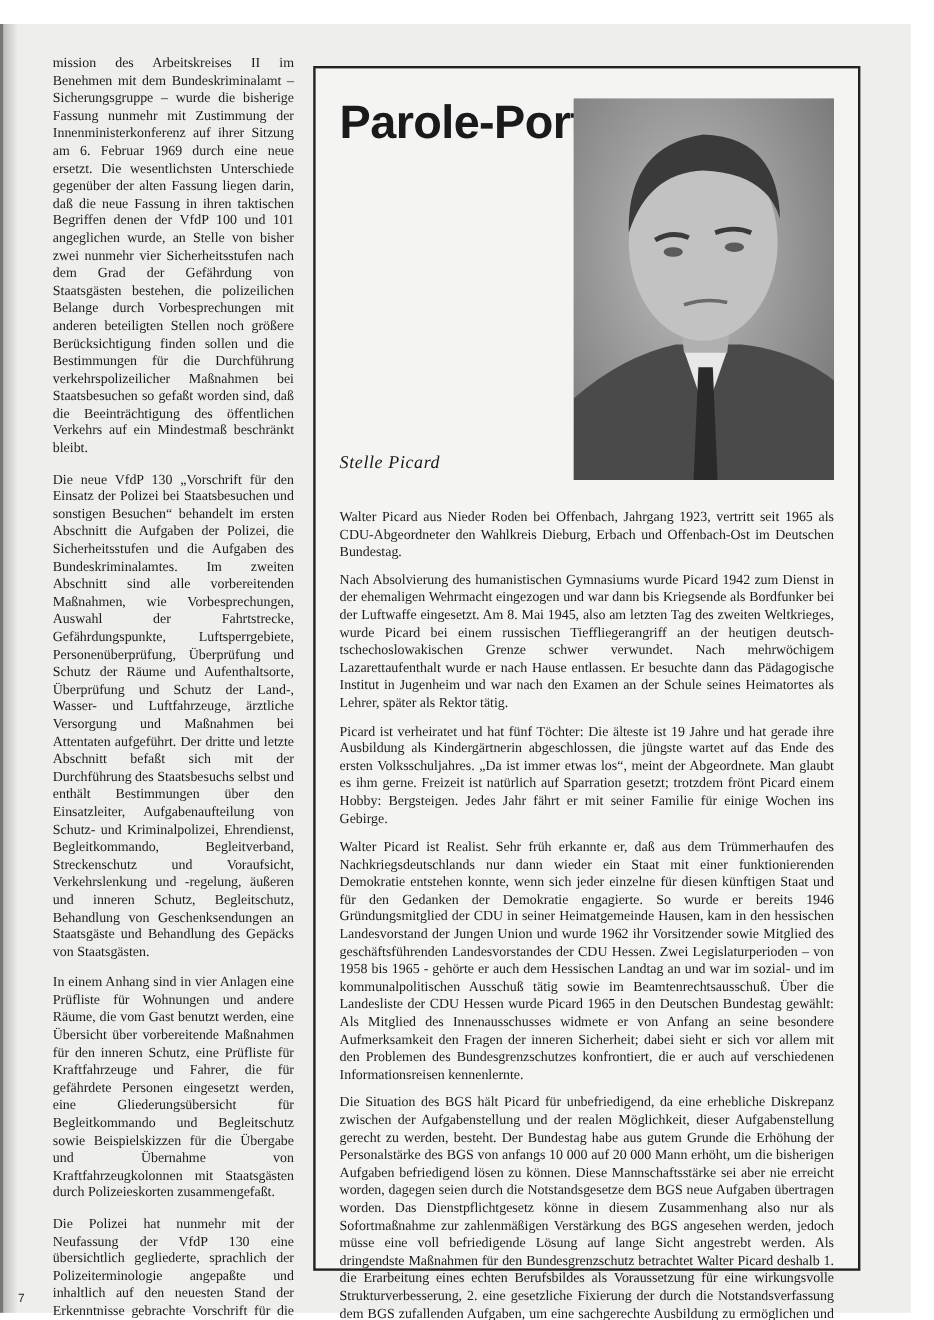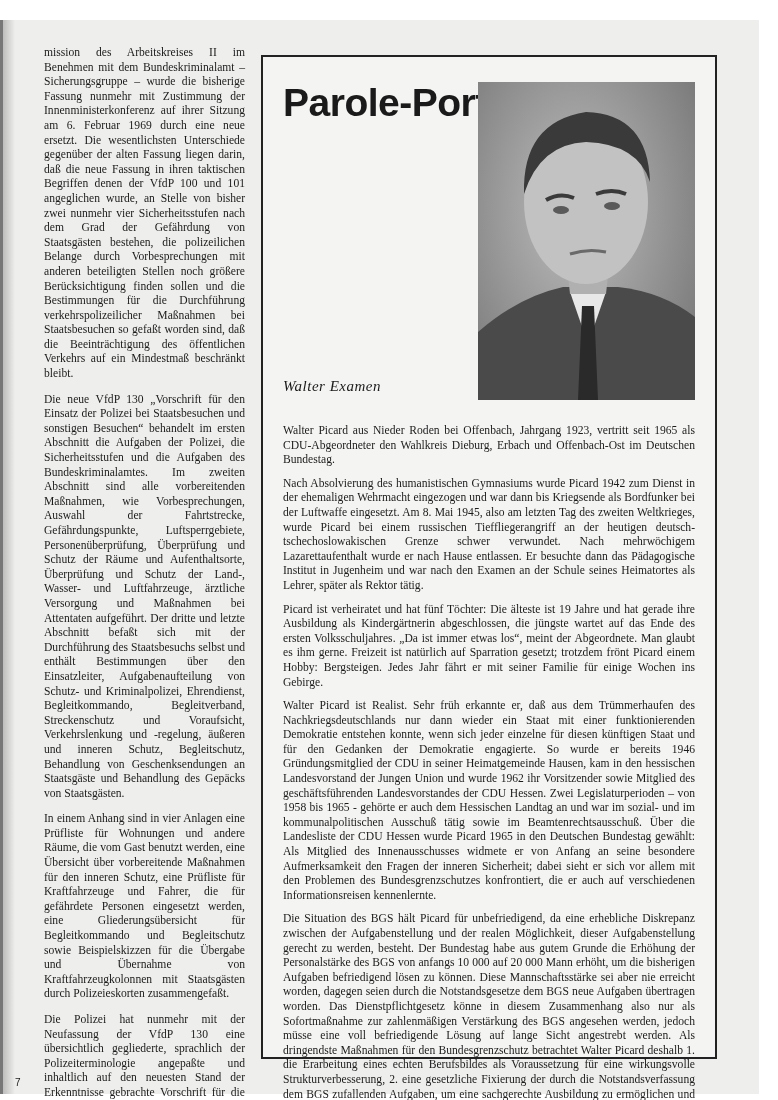--- a/index.html
+++ b/index.html
@@ -89,21 +89,21 @@
 
       <path d="M68 118 Q82 110 96 116" stroke="#3a3a3a" stroke-width="4" fill="none"></path>
       <path d="M118 112 Q134 106 148 112" stroke="#3a3a3a" stroke-width="4" fill="none"></path>
       <ellipse cx="83" cy="128" rx="8" ry="4" fill="#5a5a5a"></ellipse>
       <ellipse cx="134" cy="124" rx="8" ry="4" fill="#5a5a5a"></ellipse>
 
       <path d="M92 172 Q110 166 128 170" stroke="#6a6a6a" stroke-width="3" fill="none"></path>
     </svg>
   </div>
 
-  <div class="caption">Walter Examen</div>
+  <div class="caption">Stelle Picard</div>
 
   <div class="box-body">
     <p>Walter Picard aus Nieder Roden bei Offenbach, Jahrgang 1923, vertritt seit 1965 als CDU-Abgeordneter den Wahlkreis Dieburg, Erbach und Offenbach-Ost im Deutschen Bundestag.</p>
     <p>Nach Absolvierung des humanistischen Gymnasiums wurde Picard 1942 zum Dienst in der ehemaligen Wehrmacht eingezogen und war dann bis Kriegsende als Bordfunker bei der Luftwaffe eingesetzt. Am 8. Mai 1945, also am letzten Tag des zweiten Weltkrieges, wurde Picard bei einem russischen Tieffliegerangriff an der heutigen deutsch-tschechoslowakischen Grenze schwer verwundet. Nach mehrwöchigem Lazarettaufenthalt wurde er nach Hause entlassen. Er besuchte dann das Pädagogische Institut in Jugenheim und war nach den Examen an der Schule seines Heimatortes als Lehrer, später als Rektor tätig.</p>
     <p>Picard ist verheiratet und hat fünf Töchter: Die älteste ist 19 Jahre und hat gerade ihre Ausbildung als Kindergärtnerin abgeschlossen, die jüngste wartet auf das Ende des ersten Volksschuljahres. „Da ist immer etwas los“, meint der Abgeordnete. Man glaubt es ihm gerne. Freizeit ist natürlich auf Sparration gesetzt; trotzdem frönt Picard einem Hobby: Bergsteigen. Jedes Jahr fährt er mit seiner Familie für einige Wochen ins Gebirge.</p>
     <p>Walter Picard ist Realist. Sehr früh erkannte er, daß aus dem Trümmerhaufen des Nachkriegsdeutschlands nur dann wieder ein Staat mit einer funktionierenden Demokratie entstehen konnte, wenn sich jeder einzelne für diesen künftigen Staat und für den Gedanken der Demokratie engagierte. So wurde er bereits 1946 Gründungsmitglied der CDU in seiner Heimatgemeinde Hausen, kam in den hessischen Landesvorstand der Jungen Union und wurde 1962 ihr Vorsitzender sowie Mitglied des geschäftsführenden Landesvorstandes der CDU Hessen. Zwei Legislaturperioden – von 1958 bis 1965 - gehörte er auch dem Hessischen Landtag an und war im sozial- und im kommunalpolitischen Ausschuß tätig sowie im Beamtenrechtsausschuß. Über die Landesliste der CDU Hessen wurde Picard 1965 in den Deutschen Bundestag gewählt: Als Mitglied des Innenausschusses widmete er von Anfang an seine besondere Aufmerksamkeit den Fragen der inneren Sicherheit; dabei sieht er sich vor allem mit den Problemen des Bundesgrenzschutzes konfrontiert, die er auch auf verschiedenen Informationsreisen kennenlernte.</p>
     <p>Die Situation des BGS hält Picard für unbefriedigend, da eine erhebliche Diskrepanz zwischen der Aufgabenstellung und der realen Möglichkeit, dieser Aufgabenstellung gerecht zu werden, besteht. Der Bundestag habe aus gutem Grunde die Erhöhung der Personalstärke des BGS von anfangs 10 000 auf 20 000 Mann erhöht, um die bisherigen Aufgaben befriedigend lösen zu können. Diese Mannschaftsstärke sei aber nie erreicht worden, dagegen seien durch die Notstandsgesetze dem BGS neue Aufgaben übertragen worden. Das Dienstpflichtgesetz könne in diesem Zusammenhang also nur als Sofortmaßnahme zur zahlenmäßigen Verstärkung des BGS angesehen werden, jedoch müsse eine voll befriedigende Lösung auf lange Sicht angestrebt werden. Als dringendste Maßnahmen für den Bundesgrenzschutz betrachtet Walter Picard deshalb 1. die Erarbeitung eines echten Berufsbildes als Voraussetzung für eine wirkungsvolle Strukturverbesserung, 2. eine gesetzliche Fixierung der durch die Notstandsverfassung dem BGS zufallenden Aufgaben, um eine sachgerechte Ausbildung zu ermöglichen und 3. die Erhöhung der Personalstärke von 20 000 auf 30 000 Mann.</p>
   </div>
 </div>
 

